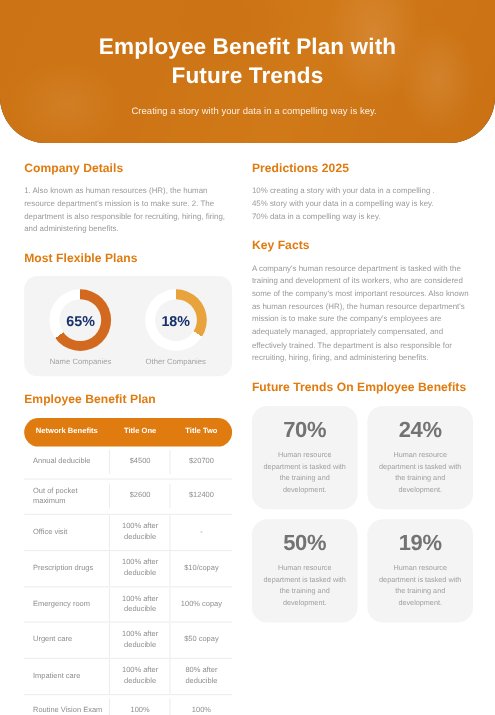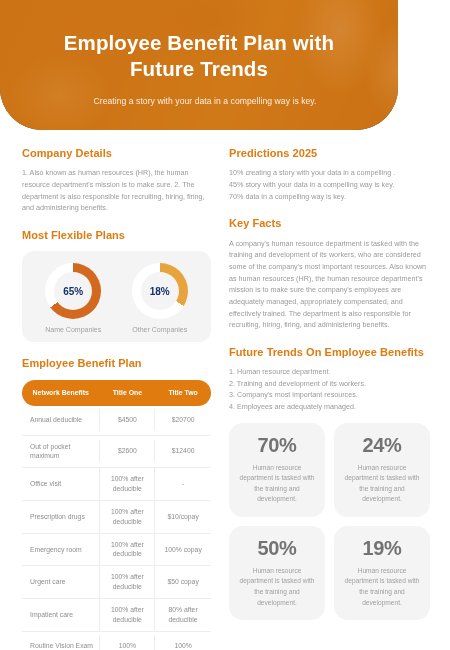--- a/index.html
+++ b/index.html
@@ -9,21 +9,21 @@
     height: 650px;
     background: #ffffff;
     font-family: "Liberation Sans", sans-serif;
     overflow: hidden;
     position: relative;
   }
 
   
   .header {
     position: relative;
-    width: 398px;
+    width: 450px;
     height: 130px;
     border-bottom-left-radius: 42px;
     border-bottom-right-radius: 42px;
     overflow: hidden;
     background: #0f172a;
   }
   .header-photo {
     position: absolute;
     inset: 0;
     background:
@@ -104,21 +104,21 @@
   .donut::after {
     content: "";
     position: absolute;
     width: 38px; height: 38px;
     border-radius: 50%;
     background: #F4F4F4;
   }
   .donut span {
     position: relative; z-index: 2;
     color: #16306B;
-    font-size: 10px;
+    font-size: 13px;
     font-weight: bold;
   }
   .donut-label {
     margin-top: 7px;
     color: #A2A2A2;
     font-size: 7px;
   }
 
   
   .tbl { margin-top: 9px; width: 100%; }
@@ -277,26 +277,20 @@
     <div class="body-text">
       <div>10% creating a story with your data in a compelling .</div>
       <div>45% story with your data in a compelling way is key.</div>
       <div>70% data in a compelling way is key.</div>
     </div>
 
     <div class="sec-title mt">Key Facts</div>
     <div class="body-text">A company's human resource department is tasked with the training and development of its workers, who are considered some of the company's most important resources. Also known as human resources (HR), the human resource department's mission is to make sure the company's employees are adequately managed, appropriately compensated, and effectively trained. The department is also responsible for recruiting, hiring, firing, and administering benefits.</div>
 
     <div class="sec-title mt">Future Trends On Employee Benefits</div>
-    <div class="body-text">
-      <div>1. Human resource department.</div>
-      <div>2. Training and development of its workers.</div>
-      <div>3. Company's most important resources.</div>
-      <div>4. Employees are adequately managed.</div>
-    </div>
 
     <div class="stat-grid" id="stat-grid">
         <div class="stat-card">
           <div class="stat-value">70%</div>
           <div class="stat-desc">Human resource department is tasked with the training and development.</div>
         </div>
         <div class="stat-card">
           <div class="stat-value">24%</div>
           <div class="stat-desc">Human resource department is tasked with the training and development.</div>
         </div>

